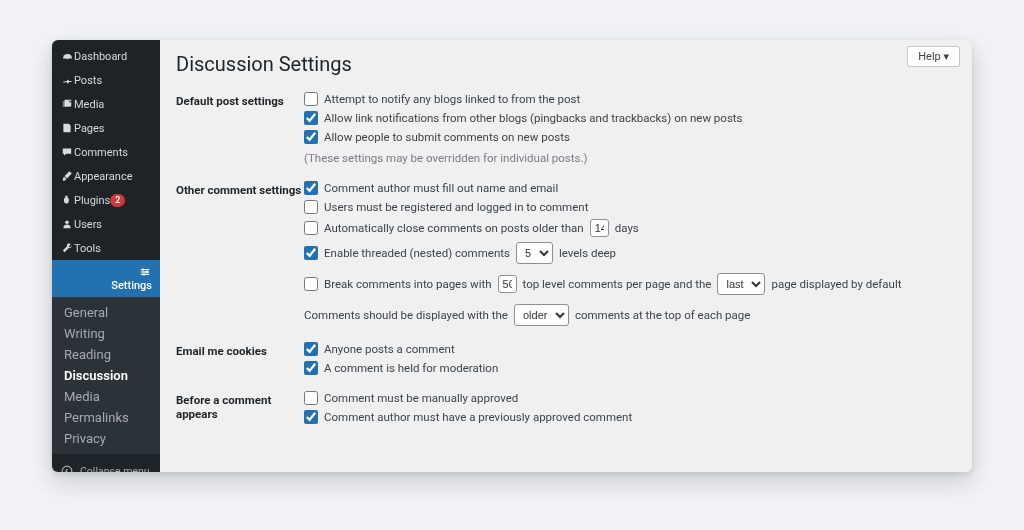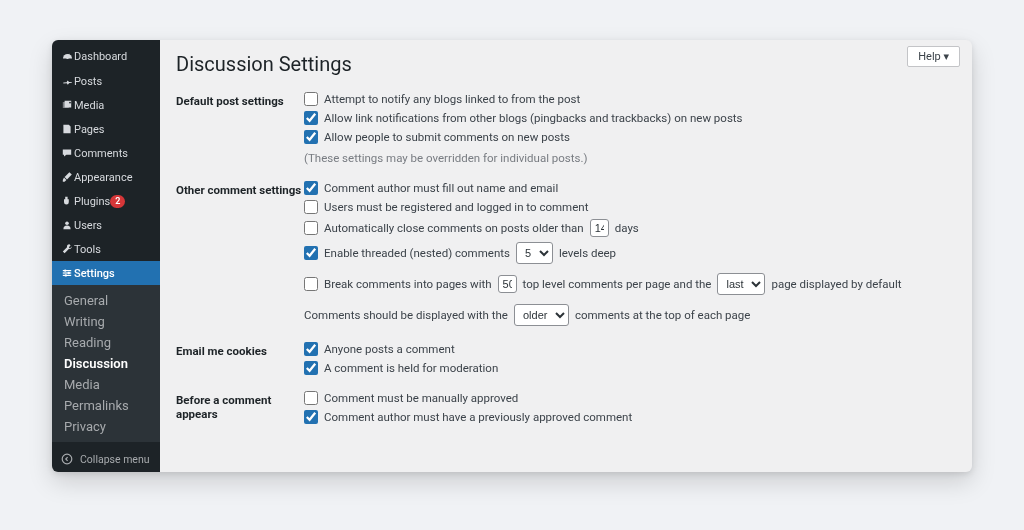--- a/index.html
+++ b/index.html
@@ -41,20 +41,21 @@
     align-items: flex-end;
     padding: 5px 8px;
     cursor: pointer;
     color: #d7dade;
   }
   .menu-item.active {
     background: #2271b1;
     color: #fff;
     font-weight: 500;
     position: relative;
+    flex-direction: column;
   }
   .menu-item.active::after {
     content: "";
     position: absolute;
     right: -6px;
     top: 50%;
     margin-top: -6px;
     border: 6px solid transparent;
     border-right-color: #f0f0f1;
   }

